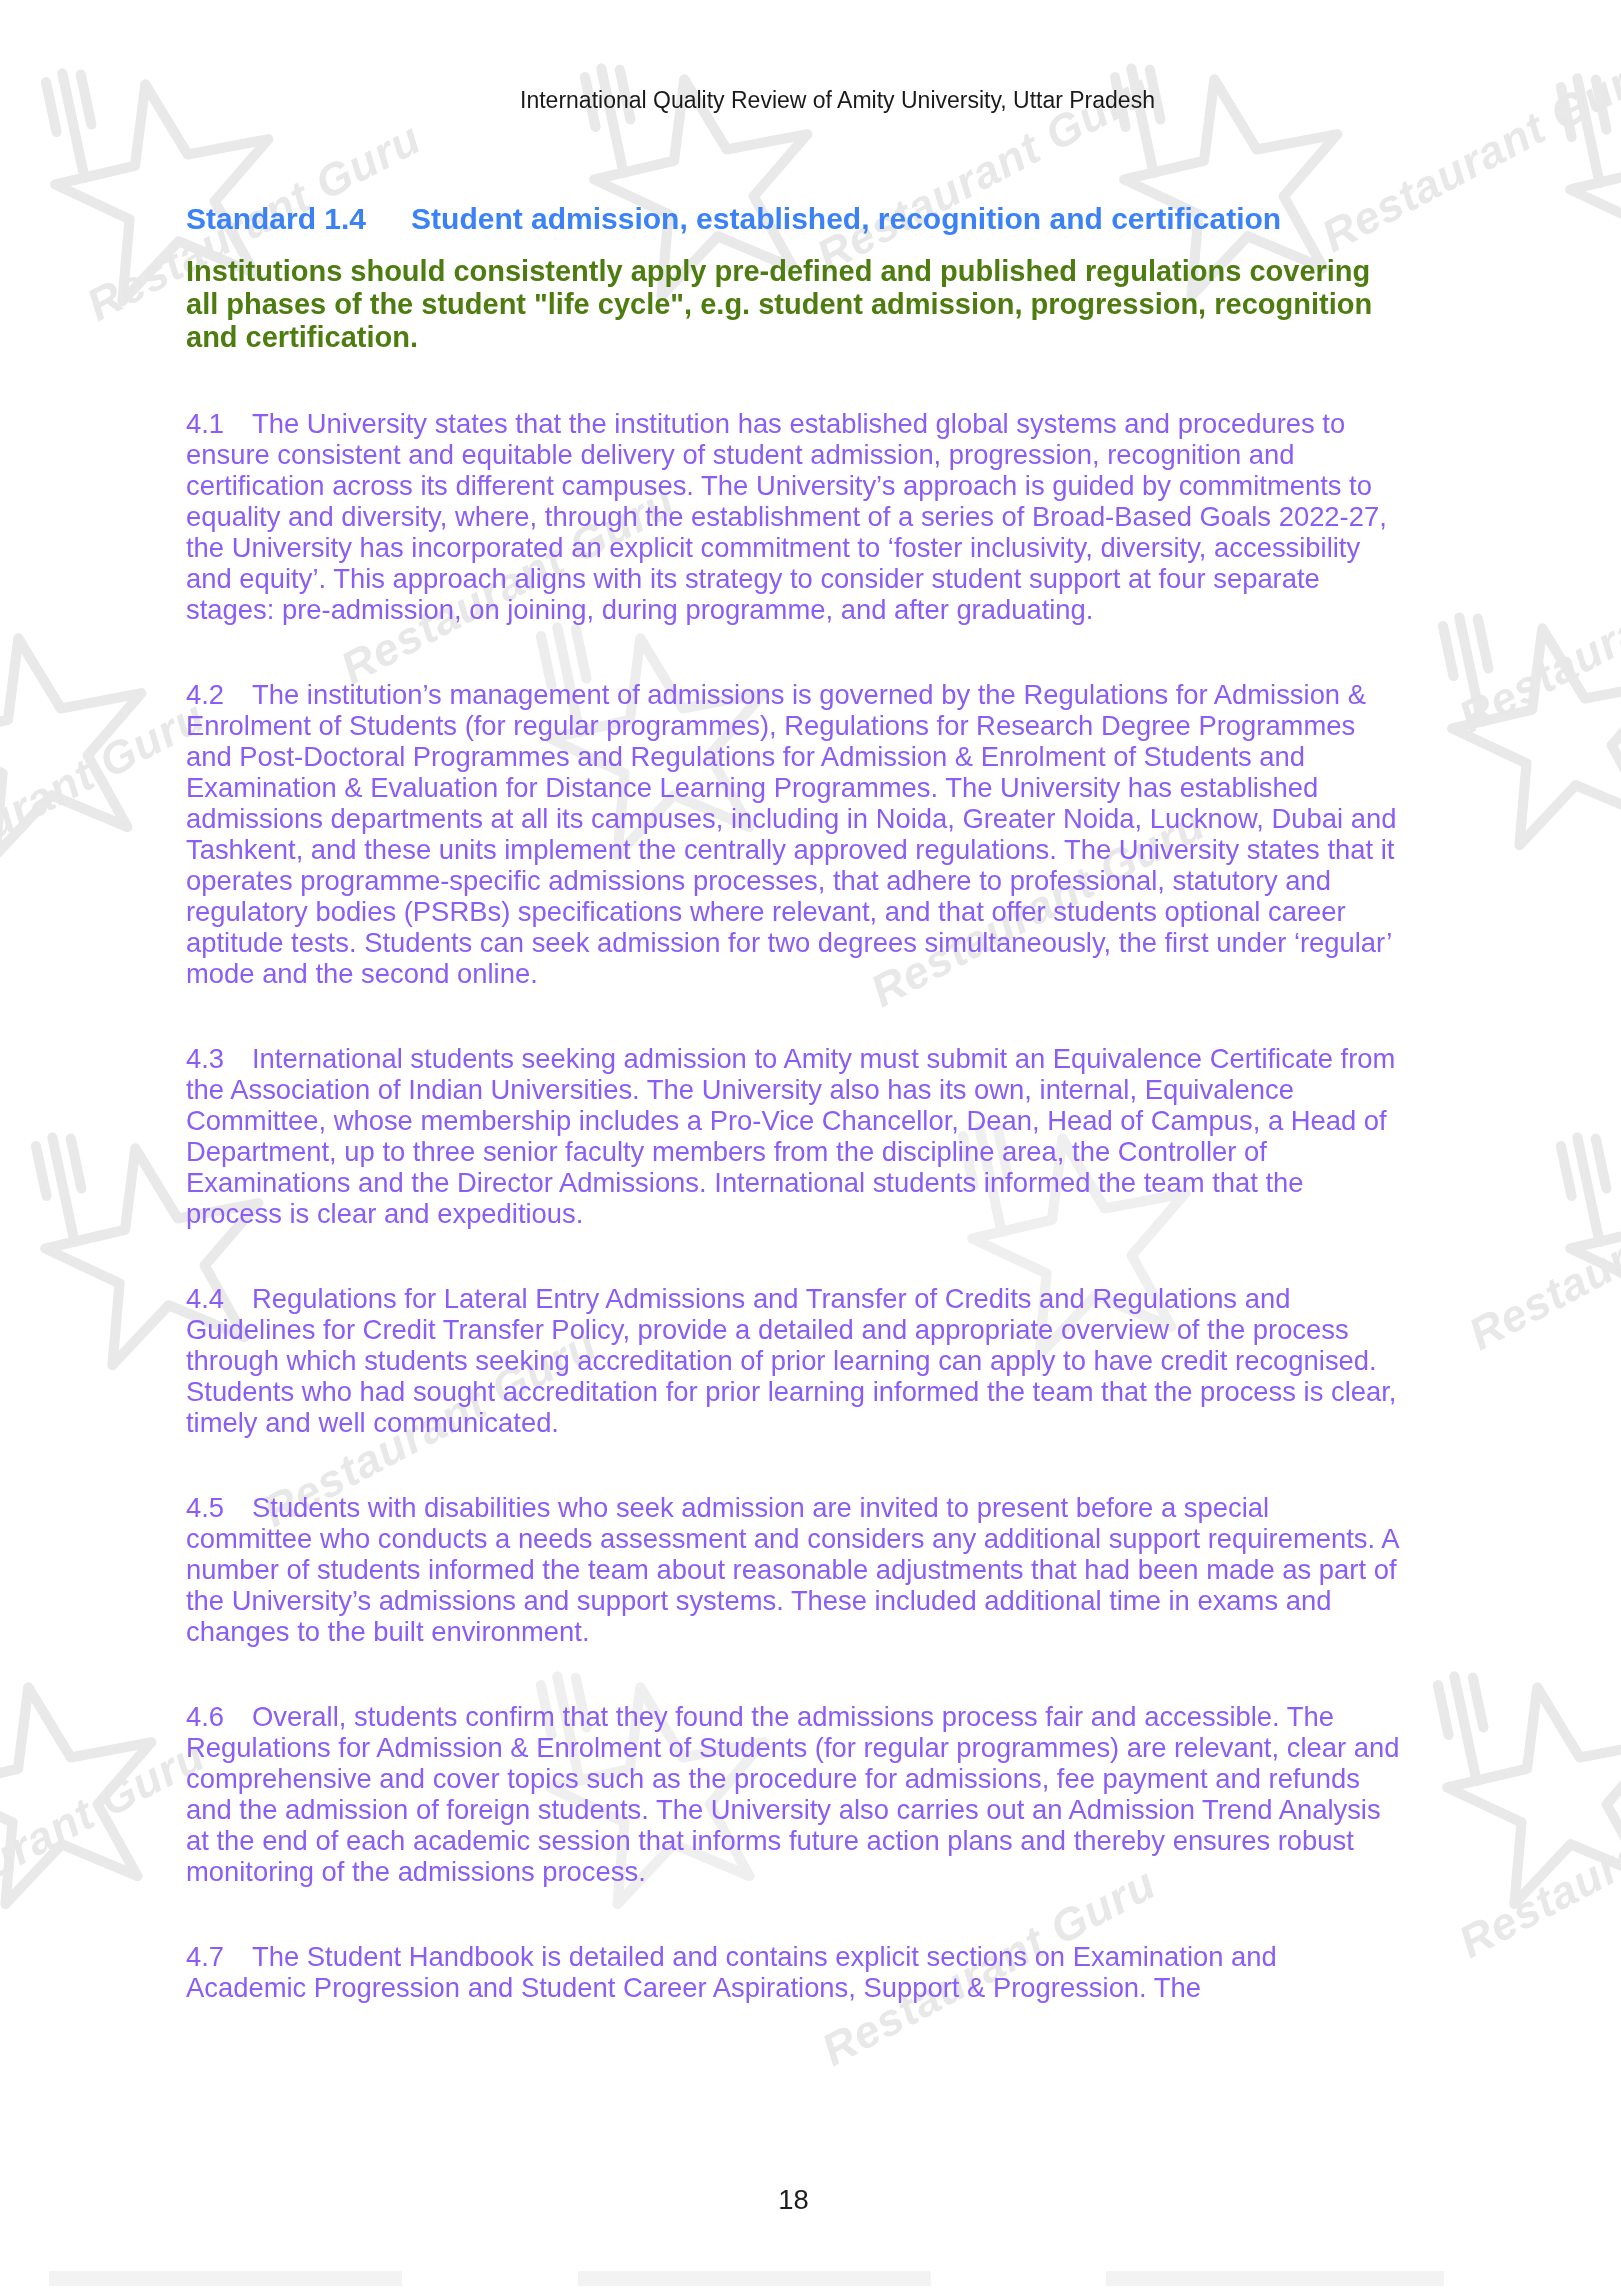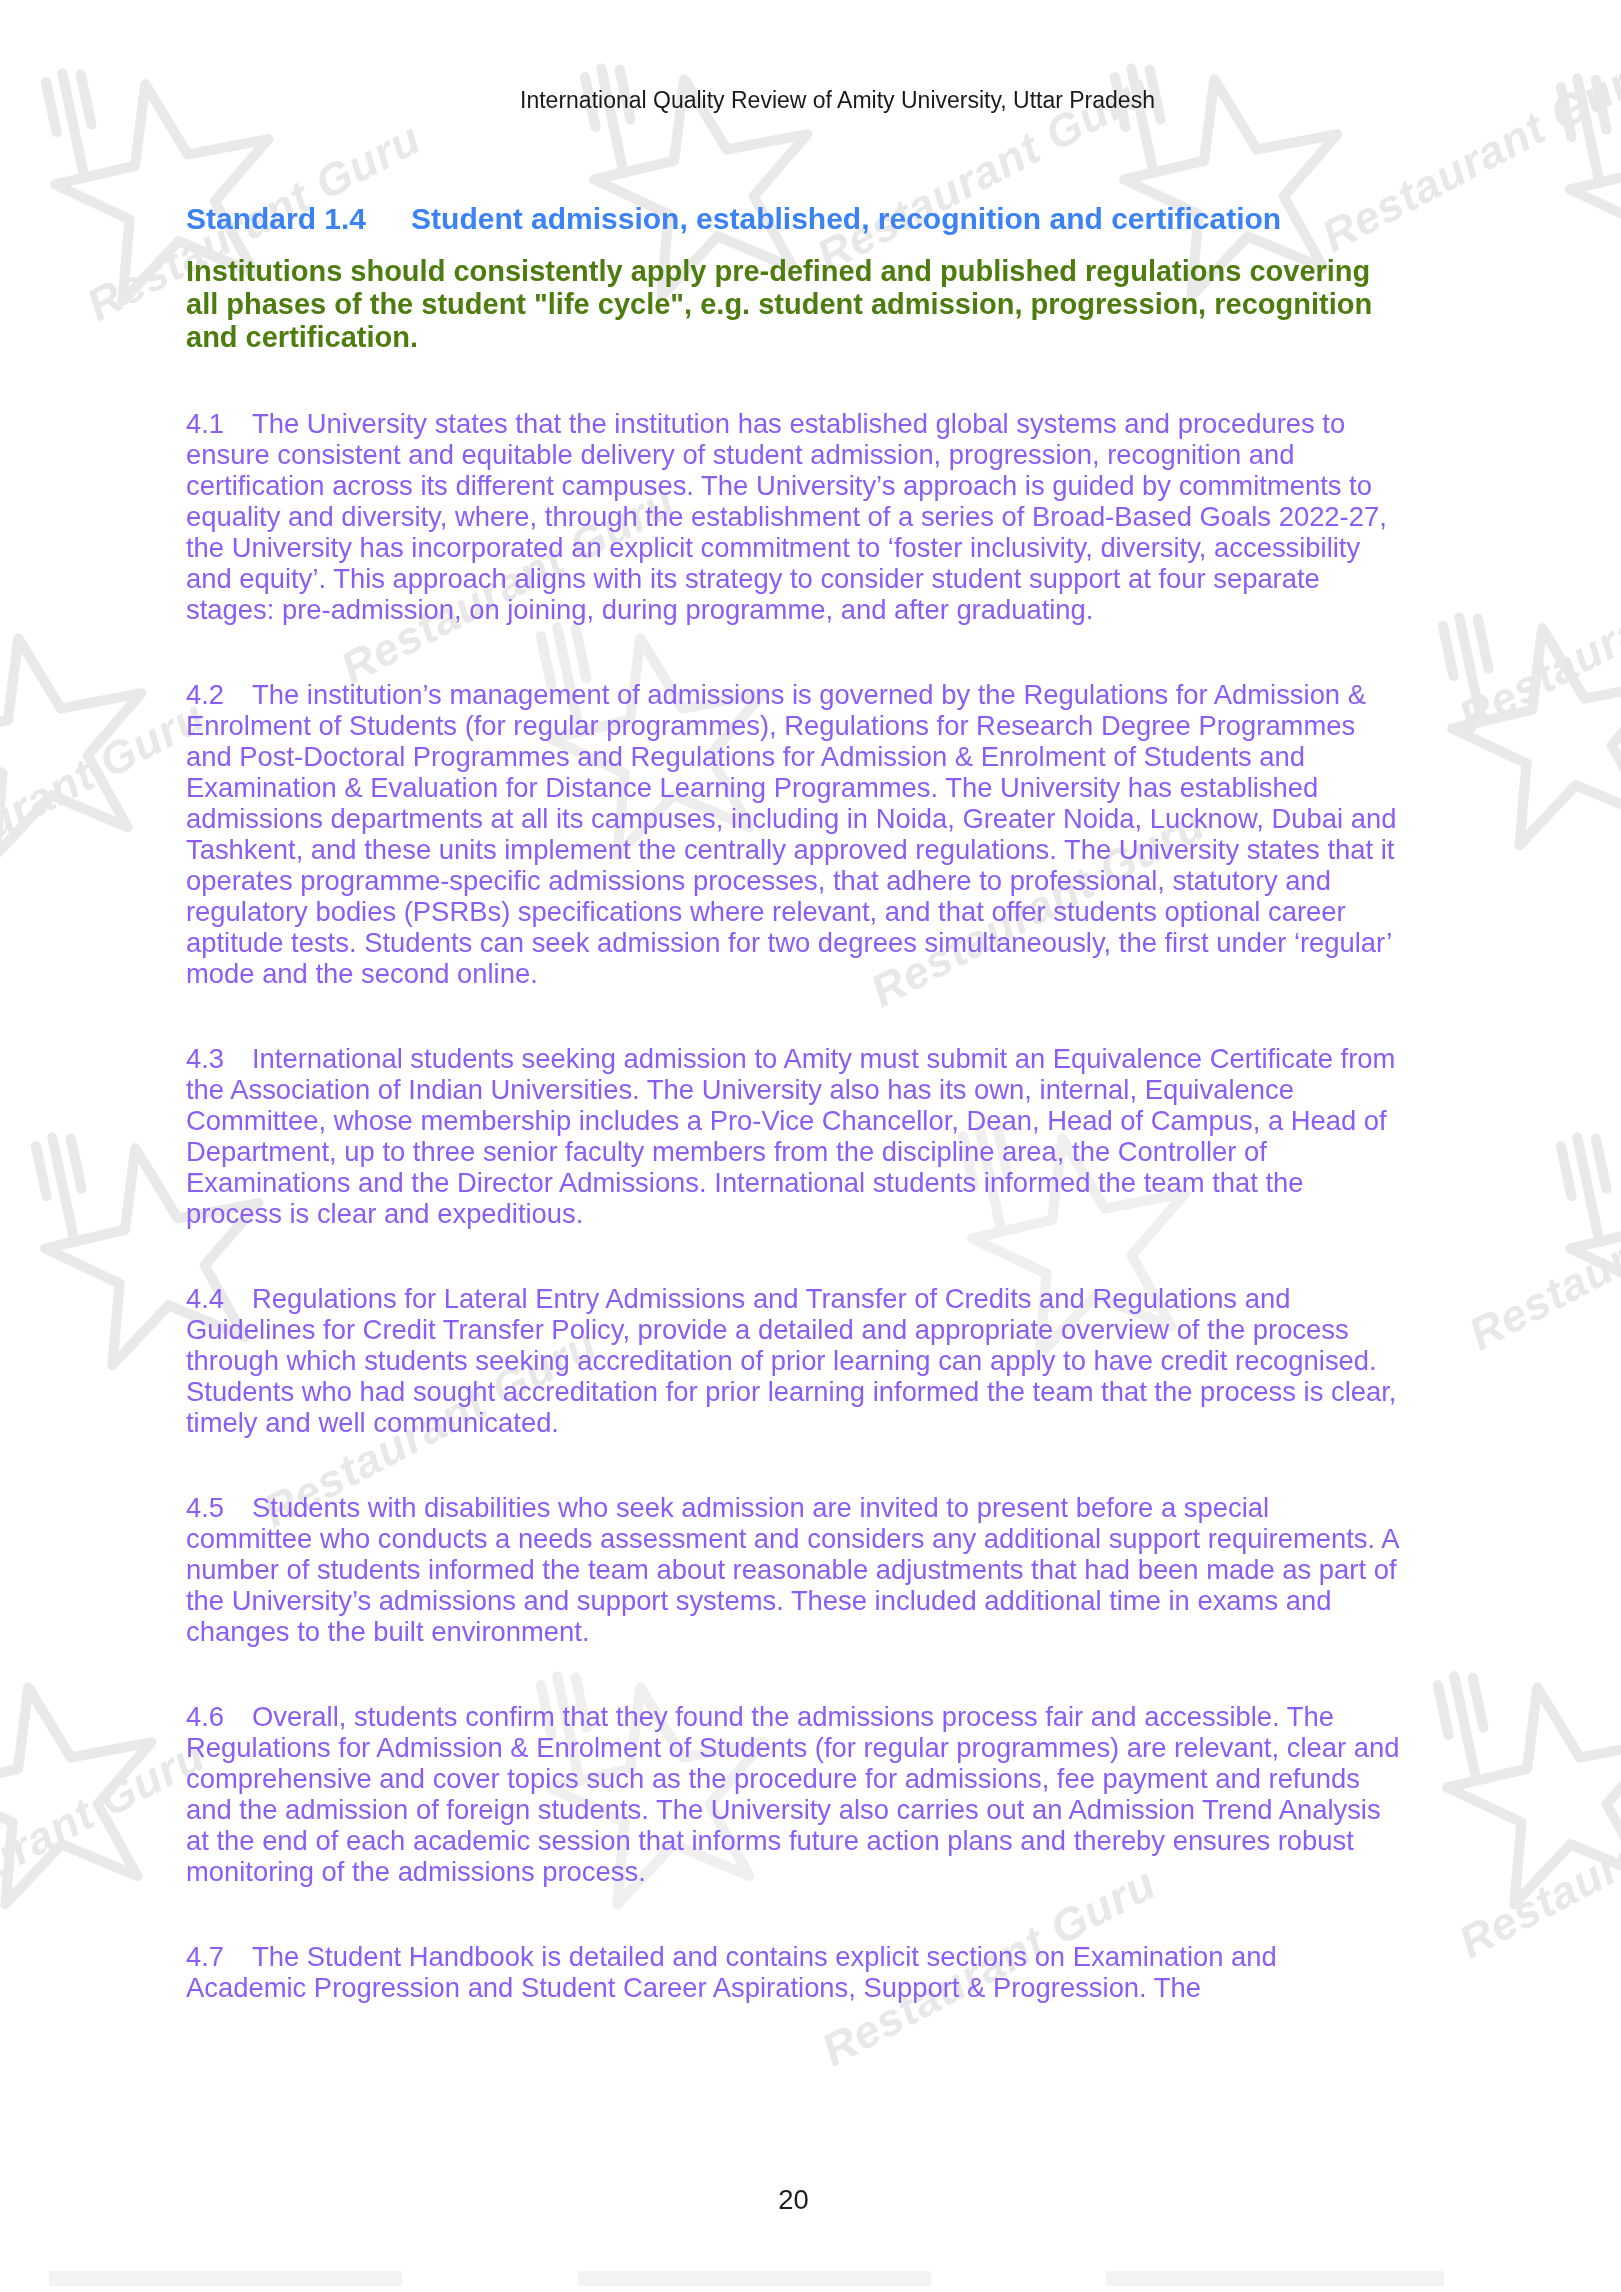--- a/index.html
+++ b/index.html
@@ -159,18 +159,18 @@
   <div class="para">
     <span class="pnum">4.6</span><span>Overall, students confirm that they found the admissions process fair and accessible. The Regulations for Admission &amp; Enrolment of Students (for regular programmes) are relevant, clear and comprehensive and cover topics such as the procedure for admissions, fee payment and refunds and the admission of foreign students. The University also carries out an Admission Trend Analysis at the end of each academic session that informs future action plans and thereby ensures robust monitoring of the admissions process.</span>
   </div>
 
   <div class="para">
     <span class="pnum">4.7</span><span>The Student Handbook is detailed and contains explicit sections on Examination and Academic Progression and Student Career Aspirations, Support &amp; Progression. The</span>
   </div>
 
 </div>
 
-<div class="page-number">20</div>
+<div class="page-number">18</div>
 
 <div class="scan-bar bar-1"></div>
 <div class="scan-bar bar-2"></div>
 <div class="scan-bar bar-3"></div>
 
 
 </body></html>

